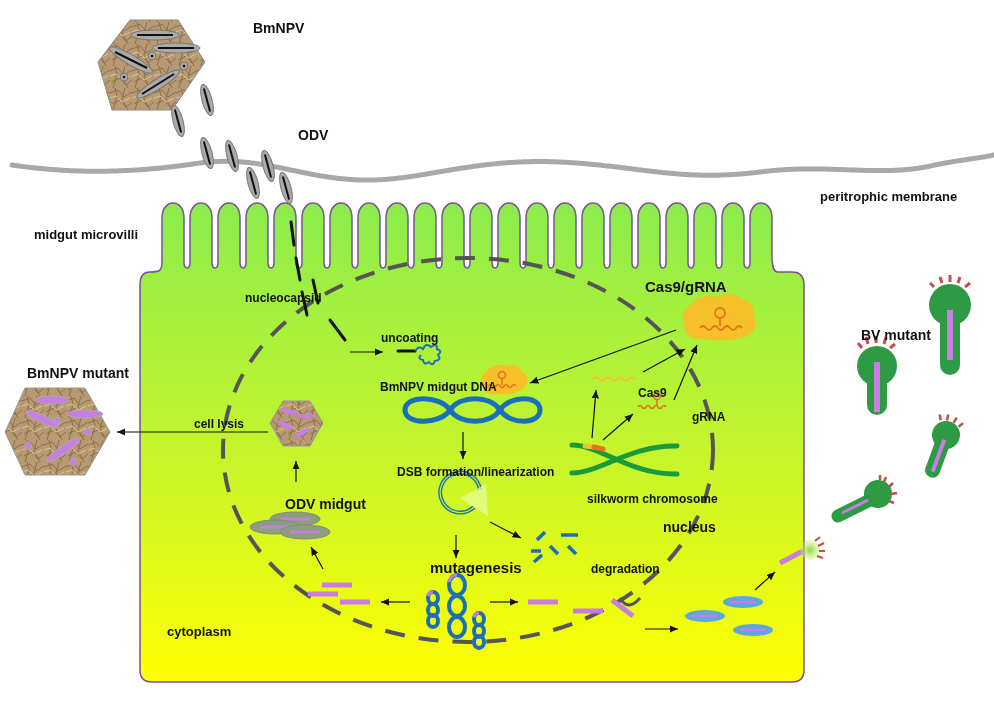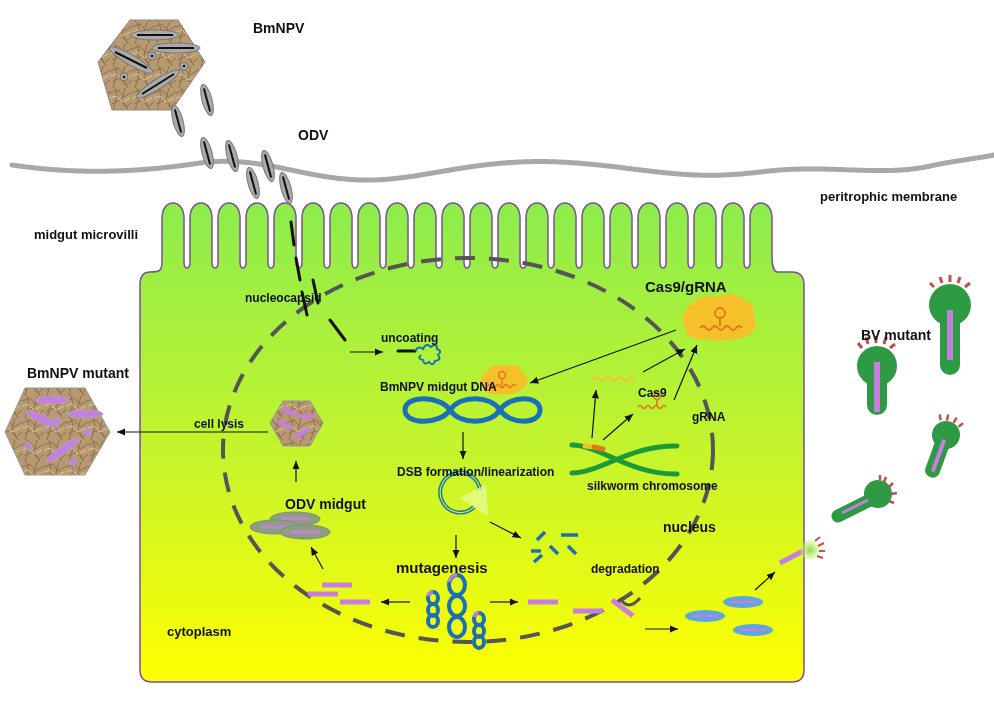--- a/index.html
+++ b/index.html
@@ -322,21 +322,21 @@
 <div class="lbl s14" style="left:282px;top:128px;">ODV</div>
 <div class="lbl s13" style="left:820px;top:190px;">peritrophic membrane</div>
 <div class="lbl s13" style="left:34px;top:228px;">midgut microvilli</div>
 <div class="lbl s12" style="left:213px;top:292px;">nucleocapsid</div>
 <div class="lbl s12" style="left:349px;top:332px;">uncoating</div>
 <div class="lbl s11" style="left:645px;top:279px;">Cas9/gRNA</div>
 <div class="lbl s12" style="left:348px;top:381px;">BmNPV midgut DNA</div>
 <div class="lbl s12" style="left:606px;top:387px;">Cas9</div>
 <div class="lbl s12" style="left:660px;top:411px;">gRNA</div>
 <div class="lbl s12" style="left:365px;top:466px;">DSB formation/linearization</div>
-<div class="lbl s12" style="left:555px;top:480px;">silkworm chromosome</div>
+<div class="lbl s12" style="left:555px;top:493px;">silkworm chromosome</div>
 <div class="lbl s14" style="left:647px;top:520px;">nucleus</div>
 <div class="lbl s12" style="left:559px;top:563px;">degradation</div>
-<div class="lbl s11" style="left:352px;top:560px;padding-left:44px;">mutagenesis</div>
+<div class="lbl s11" style="left:386px;top:560px;padding-left:44px;">mutagenesis</div>
 <div class="lbl s14" style="left:269px;top:497px;">ODV midgut</div>
 <div class="lbl s12" style="left:162px;top:418px;">cell lysis</div>
 <div class="lbl s14" style="left:11px;top:366px;">BmNPV mutant</div>
 <div class="lbl s14" style="left:845px;top:328px;">BV mutant</div>
 <div class="lbl s13" style="left:167px;top:625px;">cytoplasm</div>
 
 </body></html>

